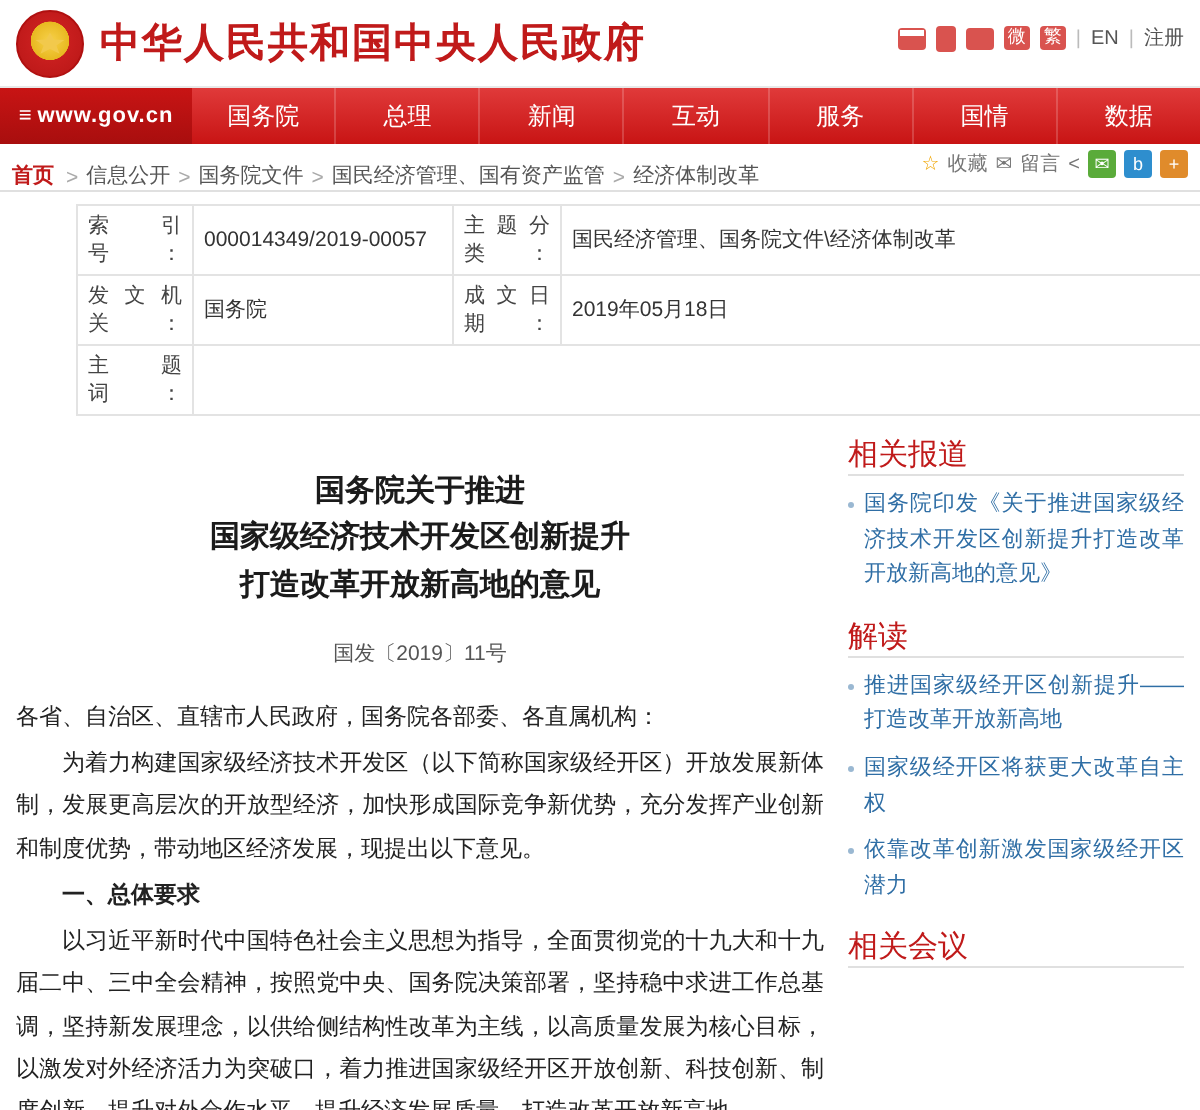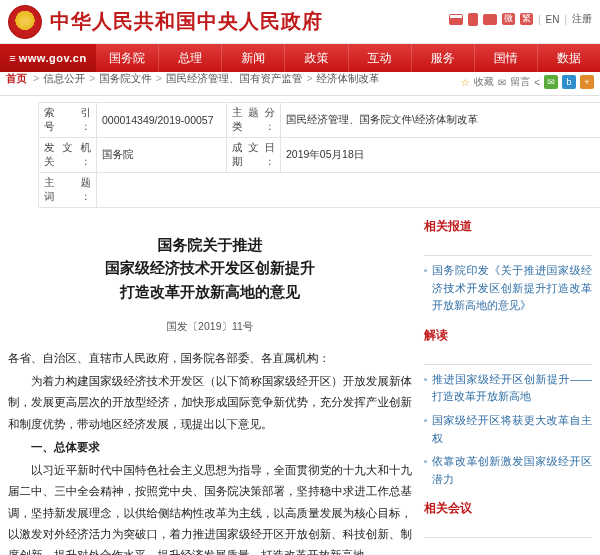--- a/index.html
+++ b/index.html
@@ -113,21 +113,21 @@
     border-left: 1px solid rgba(255,255,255,0.18);
     cursor: pointer;
   }
   .nav-item:first-child { border-left: none; }
 
   
   .crumb-bar {
     height: 24px;
     border-bottom: 1px solid #e0e0e0;
     display: flex;
-    align-items: flex-start;
+    align-items: flex-end;
     padding: 0 6px;
     font-size: 10.5px;
     color: #555;
     position: relative;
     background: #fff;
   }
   .crumb-home {
     color: #c01a1a;
     font-weight: bold;
     margin-right: 2px;
@@ -218,24 +218,24 @@
     color: #222;
     margin: 0 0 2px 0;
     text-align: justify;
   }
   .indent { text-indent: 2em; }
   .doc-h { font-weight: bold; }
 
   
   .side-head {
     color: #c01a1a;
-    font-size: 12px;
-    font-weight: bold;
+    font-size: 15px;
+    font-weight: normal;
     border-bottom: 1px solid #e0e0e0;
-    padding-bottom: 20px;
+    padding-bottom: 0;
     margin-bottom: 6px;
   }
   .side-block { margin-bottom: 12px; }
   .side-item {
     font-size: 11px;
     color: #2f6ea5;
     line-height: 1.6;
     margin-bottom: 6px;
     text-decoration: none;
     display: block;
@@ -273,21 +273,20 @@
 
 <div class="nav-bar">
   <div class="nav-gov">
     <span class="dots">≡</span>
     <span>www.gov.cn</span>
   </div>
   <div class="nav-items">
     <a class="nav-item" href="#">国务院</a>
     <a class="nav-item" href="#">总理</a>
     <a class="nav-item" href="#">新闻</a>
-    <a class="nav-item" href="#">政策</a>
     <a class="nav-item" href="#">互动</a>
     <a class="nav-item" href="#">服务</a>
     <a class="nav-item" href="#">国情</a>
     <a class="nav-item" href="#">数据</a>
   </div>
 </div>
 
 <div class="crumb-bar">
   <span class="crumb-home">首页</span>
   <span class="crumb-sep">&gt;</span>

